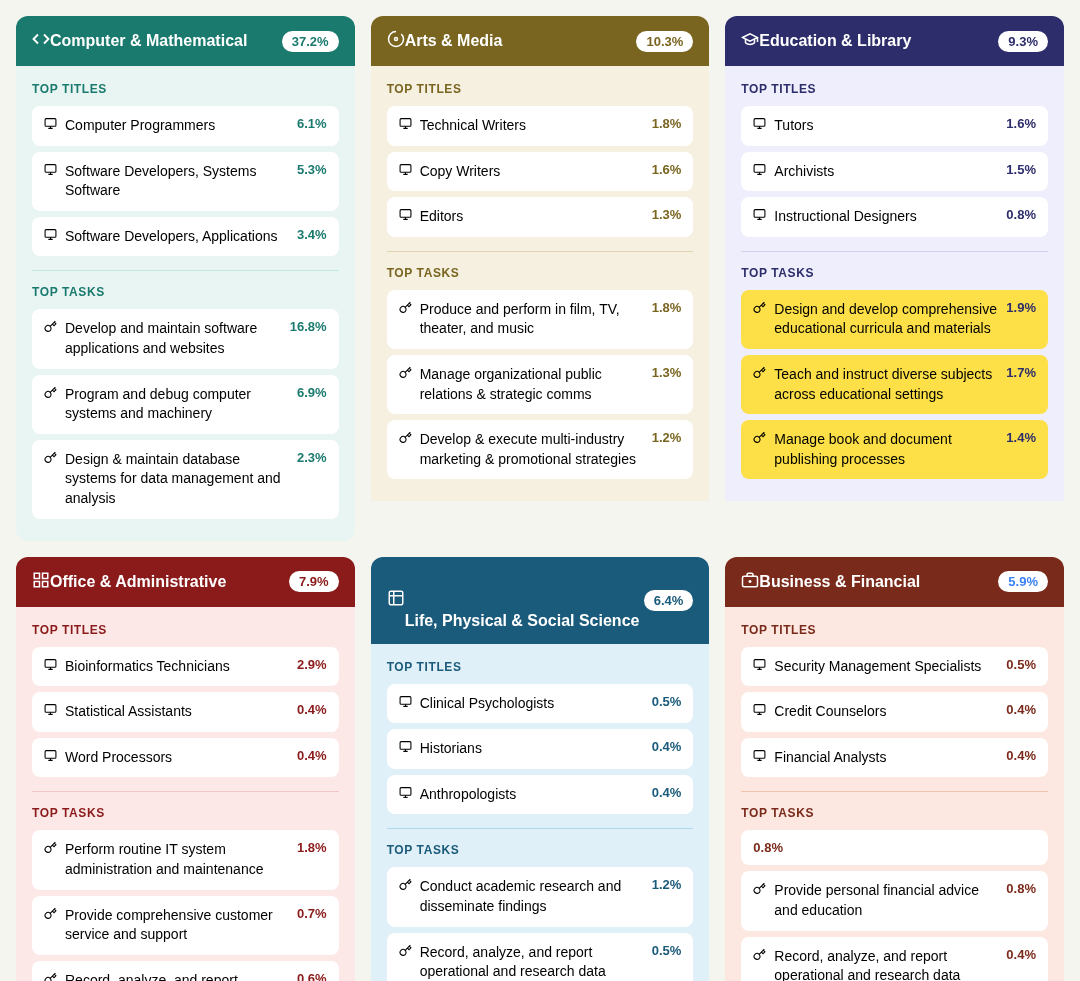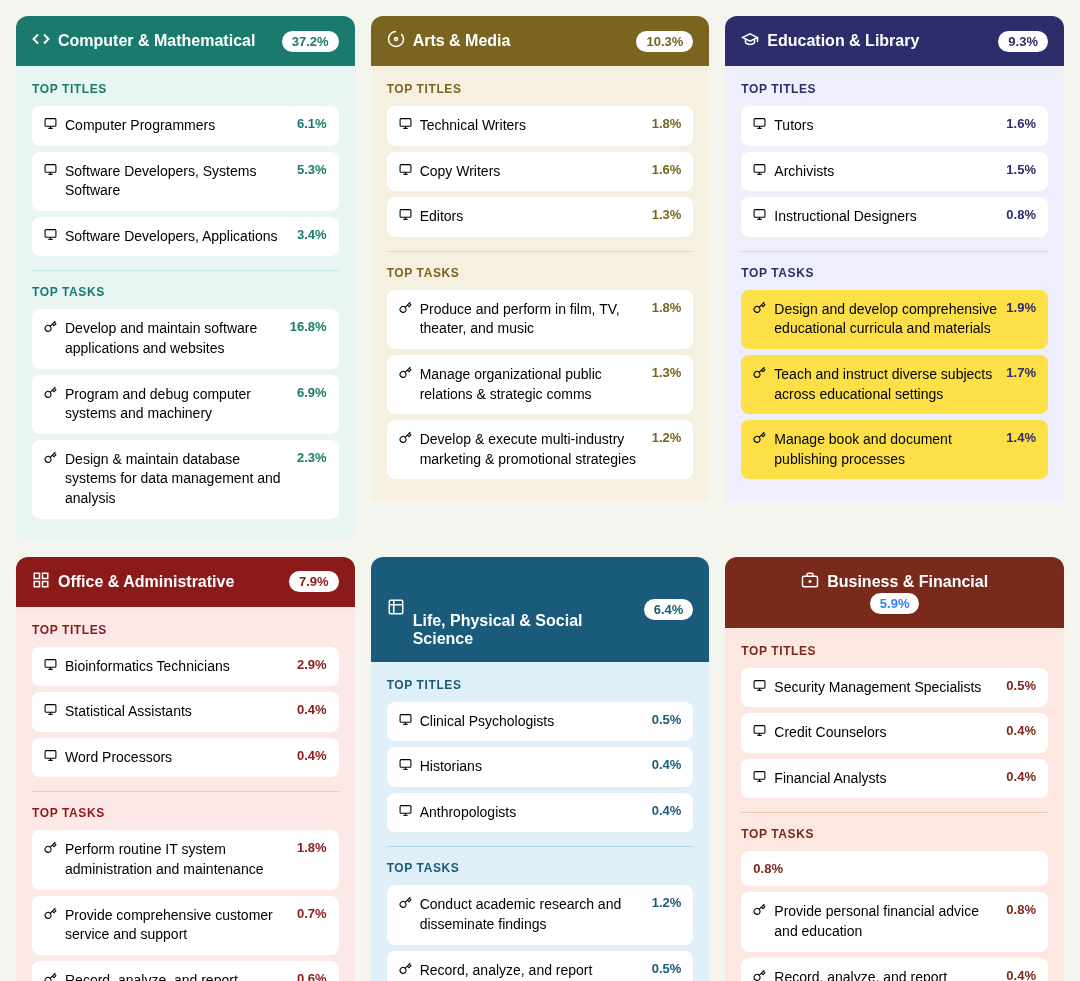--- a/index.html
+++ b/index.html
@@ -24,21 +24,21 @@
       align-items: center;
       justify-content: space-between;
       padding: 14px 16px;
       color: white;
       font-weight: 700;
       font-size: 17px;
     }
     .card-header-left {
       display: flex;
       align-items: center;
-      gap: 8px;
+      gap: 0;
     }
     .header-icon {
       font-size: 16px;
     }
     .badge {
       background: white;
       border-radius: 20px;
       padding: 3px 10px;
       font-size: 13px;
       font-weight: 700;
@@ -133,21 +133,21 @@
     .card-life .card-header { background: #1a5a7a; }
     .card-life .badge { color: #1a5a7a; }
     .card-life .card-body { background: #e0f0f8; }
     .card-life .section-label { color: #1a5a7a; }
     .card-life .item-row.title-row { background: white; }
     .card-life .item-row.task-row { background: white; }
     .card-life .item-pct { color: #1a5a7a; }
     .card-life .divider { background: #b0d8ec; }
 
     
-    .card-biz .card-header { background: #7a2a1a; flex-direction: column; }
+    .card-biz .card-header { background: #7a2a1a; }
     .card-biz .badge { color: #7a2a1a; }
     .card-biz .card-body { background: #fce8e0; }
     .card-biz .section-label { color: #7a2a1a; }
     .card-biz .item-row.title-row { background: white; }
     .card-biz .item-row.task-row { background: white; }
     .card-biz .item-pct { color: #7a2a1a; }
     .card-biz .divider { background: #f0c5b0; }
   </style>
 </head>
 <body>

